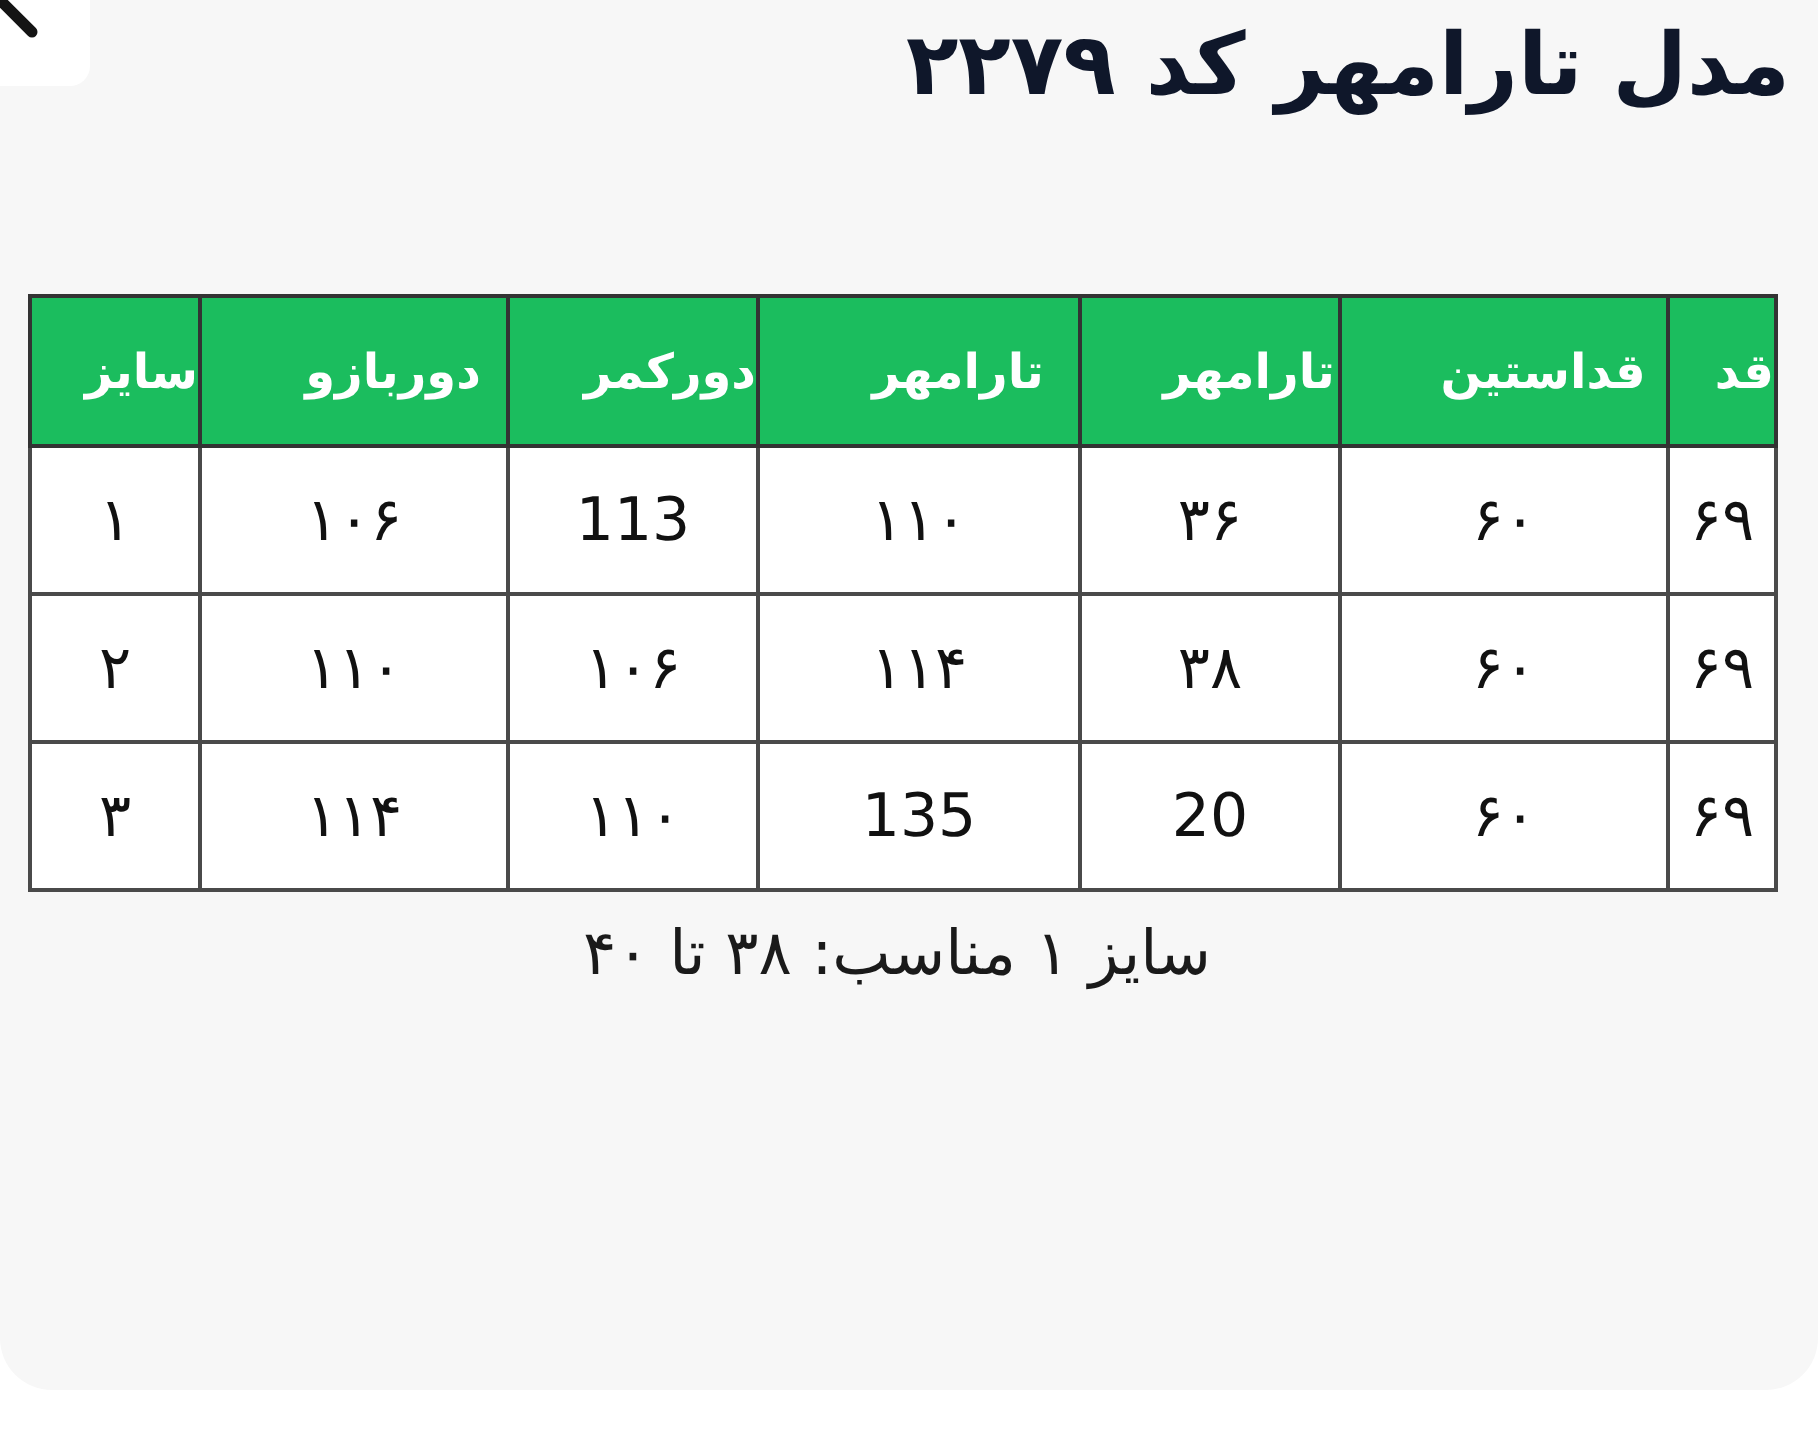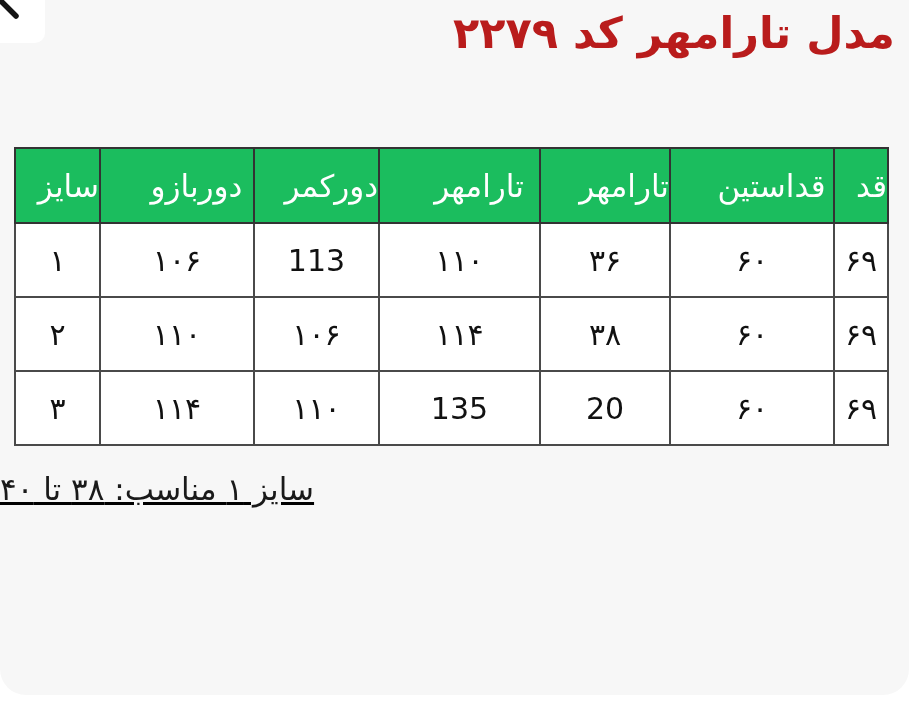--- a/index.html
+++ b/index.html
@@ -15,21 +15,21 @@
   .close-remnant {
     position: absolute; left: 0; top: 0; width: 45px; height: 43px;
     background: #ffffff; border: none; border-radius: 0 0 10px 0;
     cursor: pointer; padding: 0;
   }
   .close-remnant svg { display: block; }
 
   .page-title {
     position: absolute; top: 8px; left: 0; right: 14px;
     direction: rtl; text-align: right;
-    font-size: 43px; font-weight: 700; color: #b91c1c;
+    font-size: 43px; font-weight: 700; color: #0f172a;
     letter-spacing: 0;
   }
 
   table.size-table {
     position: absolute; left: 14px; top: 147px;
     width: 873px;
     direction: rtl;
     border-collapse: collapse;
     table-layout: fixed;
   }
@@ -38,38 +38,38 @@
   .size-table col.c-bazu     { width: 130px; }
   .size-table col.c-basan    { width: 161px; }
   .size-table col.c-kamar    { width: 125px; }
   .size-table col.c-sine     { width: 154px; }
   .size-table col.c-size     { width: 85px; }
 
   .size-table th {
     height: 75px;
     background: #1bbd5e;
     color: #ffffff;
-    font-size: 31px; font-weight: 400;
+    font-size: 24px; font-weight: 700;
     text-align: center; vertical-align: middle;
     border: 2px solid #333333;
     padding-left: 39px;
   }
   .size-table td {
     height: 74px;
     background: #ffffff;
     color: #111111;
     font-size: 30px; font-weight: 400;
     text-align: center; vertical-align: middle;
     border: 2px solid #4a4a4a;
   }
   .size-table { border: 2px solid #333333; }
 
   .notes {
-    position: absolute; top: 464px; right: 12px; left: 0;
-    direction: rtl; text-align: left; text-decoration: underline;
+    position: absolute; top: 452px; right: 12px; left: 0;
+    direction: rtl; text-align: center;
   }
   .note-line {
     font-size: 31px; color: #1a1a1a; font-weight: 400;
     line-height: 50px;
     margin-bottom: 20px;
   }
 </style>
 </head>
 <body>
 

